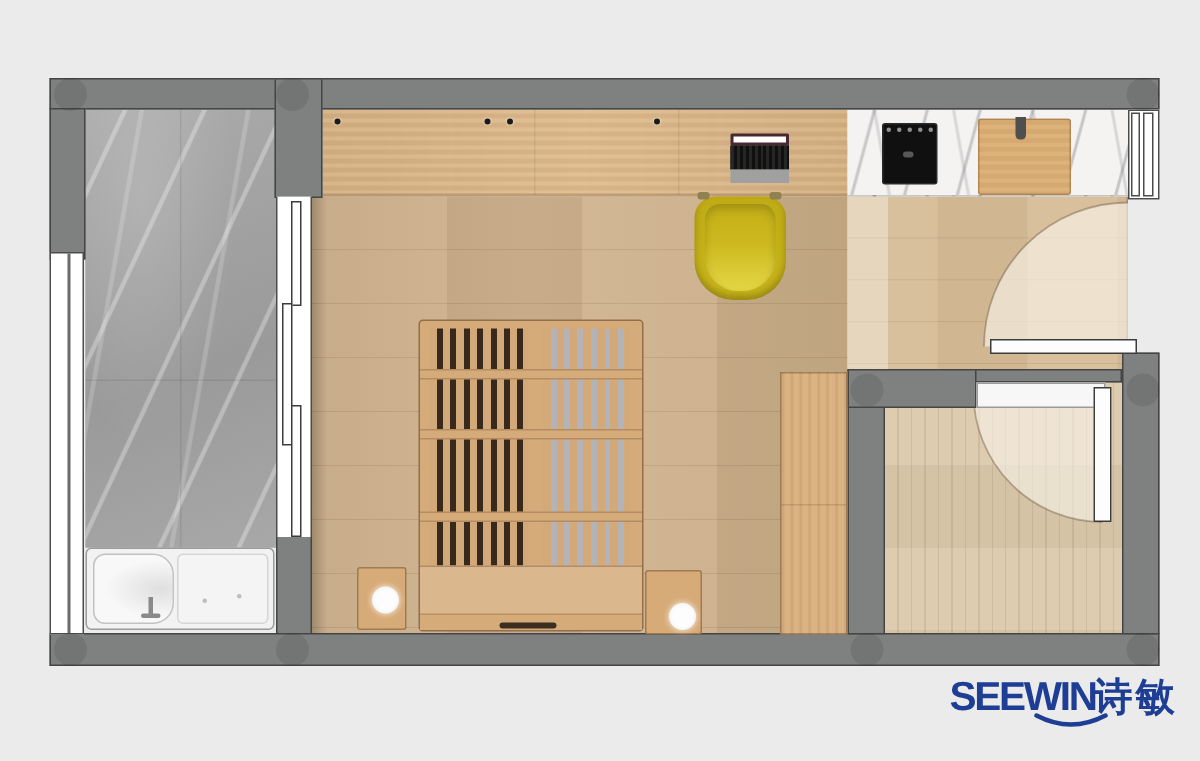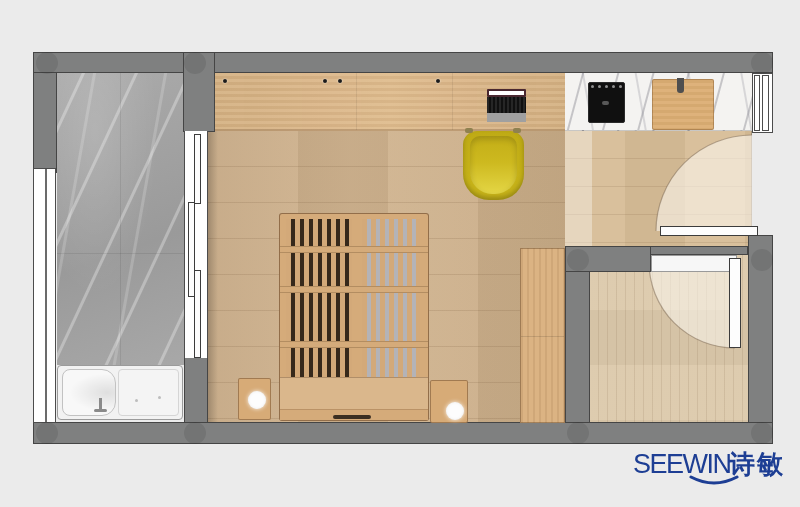--- a/index.html
+++ b/index.html
@@ -152,21 +152,21 @@
     background-image:radial-gradient(ellipse at 85% 50%, rgba(0,0,0,0.10), rgba(0,0,0,0) 60%);}
   .tub-deck{left:118px;top:369px;width:61px;height:47px;background:#f4f4f4;
     border:1px solid #d5d5d5;border-radius:4px;}
   .faucet-stem{left:99px;top:398px;width:3px;height:13px;background:#8a8a8a;}
   .faucet-head{left:94px;top:409px;width:13px;height:3px;background:#8a8a8a;border-radius:2px;}
   .deck-dot{width:3px;height:3px;border-radius:50%;background:#bdbdbd;}
   .dd1{left:135px;top:399px;} .dd2{left:158px;top:396px;}
 
   
   .logo-en{left:633px;top:452px;width:110px;height:26px;color:#1d3e94;
-    font-size:27px;line-height:24px;font-weight:normal;letter-spacing:-1.5px;}
+    font-size:27px;line-height:24px;font-weight:bold;letter-spacing:-1.5px;}
   .logo-swoosh{left:688px;top:475px;width:52px;height:12px;}
   .logo-cn{left:729px;top:451px;width:64px;height:28px;color:#1d3e94;
     font-size:26px;line-height:26px;font-weight:bold;letter-spacing:2px;}
 </style>
 </head>
 <body>
 
 <div class="abs f-bath"></div>
 <div class="abs bath-seam-v"></div>
 <div class="abs bath-seam-h"></div>

